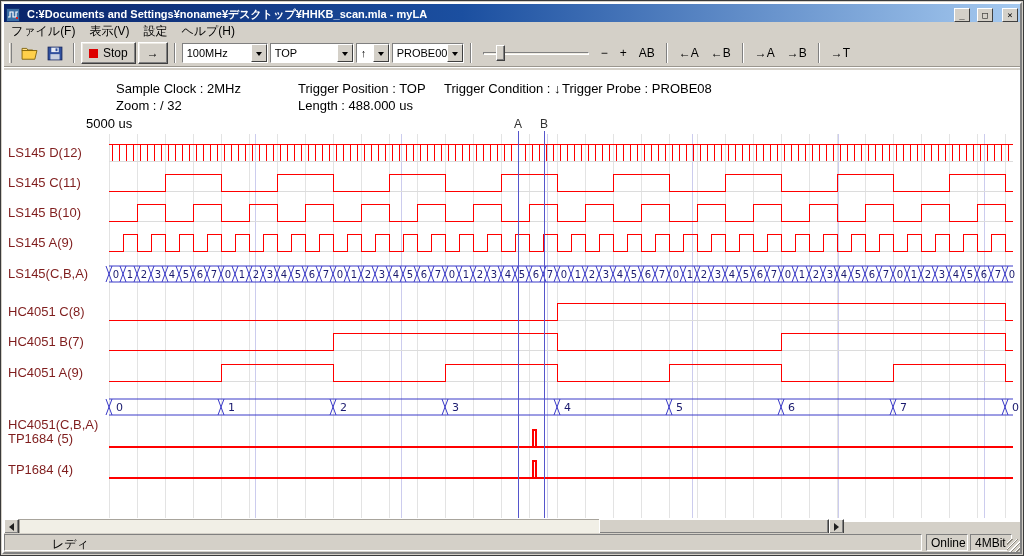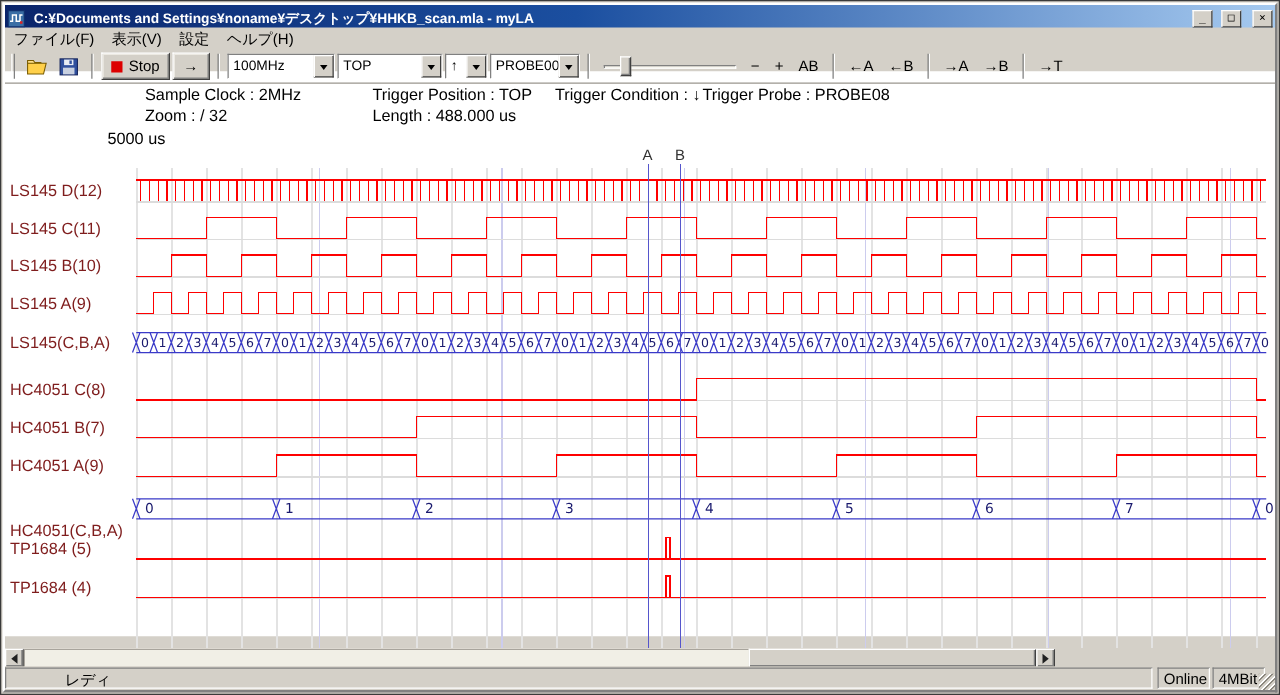--- a/index.html
+++ b/index.html
@@ -37,21 +37,21 @@
     display:flex; align-items:center; justify-content:center; }
   .combo .drop::after { content:""; width:0; height:0; border:3px solid transparent; border-top:4px solid #000; margin-top:4px; }
   .w86 { width:86px; } .w84 { width:84px; } .w34 { width:34px; } .w72 { width:72px; }
   .slider { width:106px; height:20px; position:relative; margin:0 5px; }
   .slider .track { position:absolute; left:0; right:0; top:9px; height:3px; background:#efece3;
     border:1px solid; border-color:#808080 #fff #fff #808080; }
   .slider .thumb { position:absolute; left:13px; top:2px; width:9px; height:16px; background:#d4d0c8;
     border:1px solid; border-color:#fff #404040 #404040 #fff; box-shadow:inset -1px -1px 0 #808080; }
   .flat { background:none; border:none; font-size:12px; padding:2px 5px; font-family:inherit; white-space:nowrap; }
 
-  .content { position:absolute; left:3px; top:56px; right:3px; height:452px; background:#fff; z-index:1; }
+  .content { position:absolute; left:3px; top:69px; right:3px; height:452px; background:#fff; z-index:1; }
   .info-text { position:absolute; font-size:13px; white-space:nowrap; }
 
   .ch-labels { position:absolute; inset:0; z-index:3; pointer-events:none; }
   .ch-label { position:absolute; left:7px; width:99px; font-size:13px; white-space:nowrap; color:#7f1d1d; }
 
   .wave-area { position:absolute; left:108px; top:133px; width:904px; height:384px; z-index:2; }
   .wave-svg { position:absolute; left:0; top:0; z-index:4; pointer-events:none; }
 
   .hscroll { position:absolute; left:3px; top:518px; width:840px; height:15px; background:#d4d0c8; z-index:10; }
   .hscroll .track { position:absolute; left:15px; width:810px; top:0; height:15px; background:#f1efe6;

